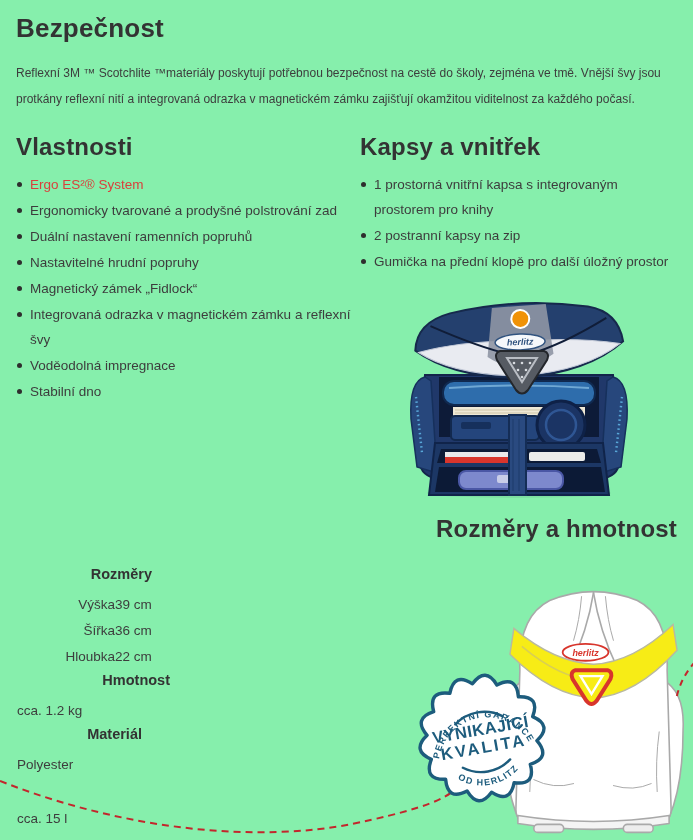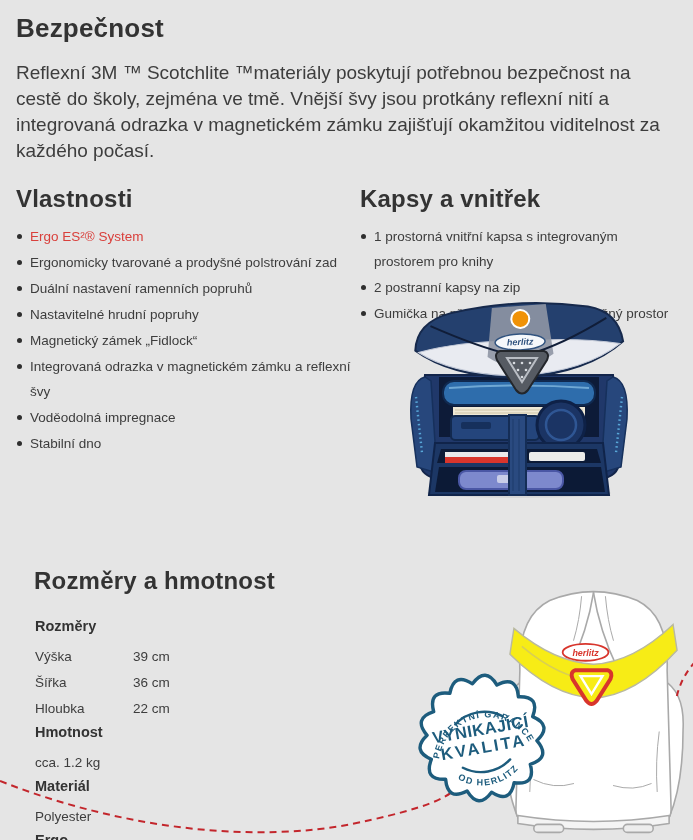--- a/index.html
+++ b/index.html
@@ -1,37 +1,37 @@
 <!DOCTYPE html>
 <html style="--heading: #333333; --text: #3c3c3c; --accent-red: #d9403c; --badge-teal: #1d5c7d; --dash-red: #c3262c; --navy: #24406e; --band-yellow: #f7ec16; --orange: #f09207; --sketch-gray: #a9a9a9; --logo-red: #d8352c;"><head>
 <meta charset="utf-8">
 <style>
   * { margin:0; padding:0; box-sizing:border-box; }
   html,body { background:#fff; }
   .page {
-    position:relative; width:693px; height:840px; background:#e5e5e5;
+    position:relative; width:693px; height:840px; background:#86efac;
     font-family:"Liberation Sans","DejaVu Sans",sans-serif;
     color:var(--text,#3c3c3c); overflow:hidden;
   }
   h1.sec { font-size:26px; font-weight:bold; color:var(--heading,#333); letter-spacing:.2px; }
   h2.sec { font-size:24px; font-weight:bold; color:var(--heading,#333); letter-spacing:.2px; line-height:26px; }
 
   .safety { padding:13px 16px 0 16px; }
-  .safety p { margin-top:16px; font-size:19px; line-height:26px; color:#3d3d3d; max-width:664px; }
+  .safety p { margin-top:16px; font-size:12px; line-height:26px; color:#3d3d3d; max-width:664px; }
 
   .columns { display:flex; padding:0 16px; margin-top:22px; height:372px; }
   .col-left { flex:0 0 344px; }
   .col-right { flex:1; }
 
   ul.blist { list-style:none; margin-top:12px; }
   ul.blist li { position:relative; padding-left:14px; font-size:13.5px; line-height:25px; margin-bottom:1px; color:#3d3d3d; }
   ul.blist li::before { content:""; position:absolute; left:1px; top:10px; width:5px; height:5px; border-radius:50%; background:#2e2e2e; }
   .red { color:var(--accent-red,#d9403c); }
 
-  .dims { padding:0 34px; }
+  .dims { padding:0 16px;text-align:right; }
   .dims h2 { margin-top:10px; }
   .dim-grid { display:flex; margin-top:22px; padding-left:1px;flex-direction:column; }
   .dg-col1 { width:135px; } .dg-col2 { width:153px; } .dg-col3 { width:125px; } .dg-col4 { flex:1; }
   .dg-header { font-size:14.5px; font-weight:bold; color:var(--heading,#333); margin-bottom:8px; line-height:20px; }
   .dg-row { display:flex; font-size:13.5px; line-height:26px; color:#3d3d3d; }
   .dg-label { width:98px; }
 
   .art { position:absolute; pointer-events:none; }
   #open-pack  { left:401px; top:295px; width:236px; height:206px; z-index:2; }
   #sketch-pack{ left:494px; top:580px; width:199px; height:258px; z-index:2; }

